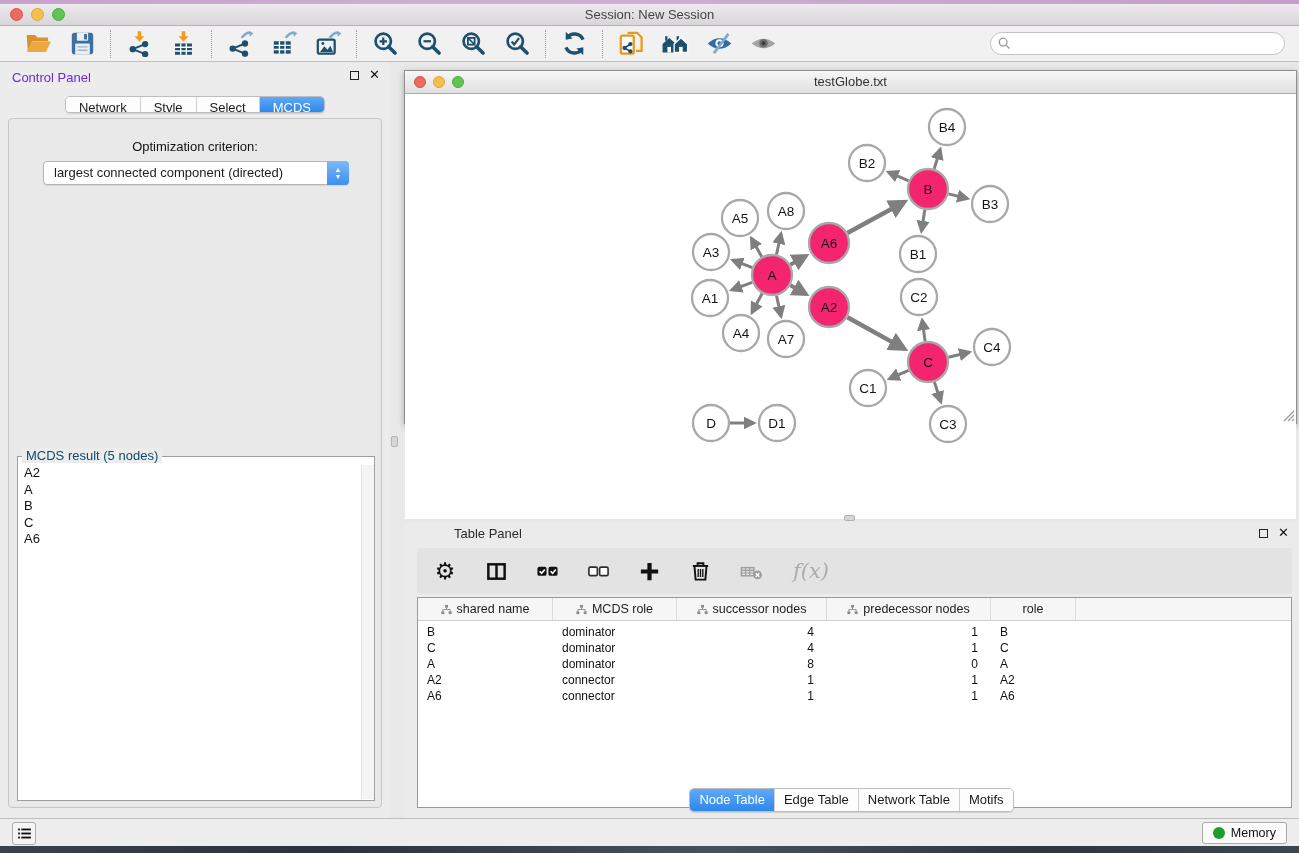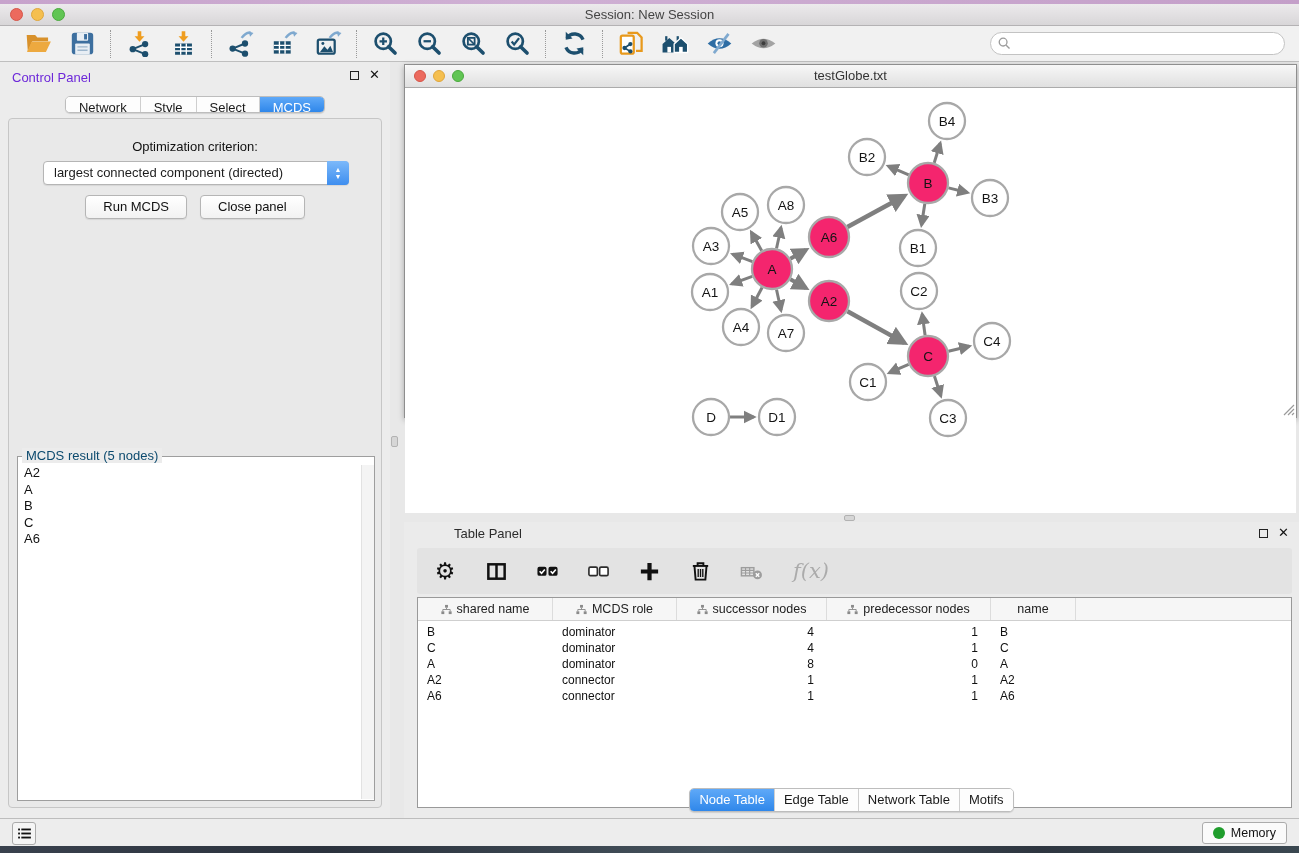--- a/index.html
+++ b/index.html
@@ -70,21 +70,21 @@
     background:#fff; border:1px solid #9e9e9e; }
   #groupbox-title { position:absolute; left:4px; top:-9px; background:#ececec; padding:0 4px; color:#0c4a6e; }
   #result-list { position:absolute; left:1px; top:8px; right:14px; bottom:1px; overflow:hidden; }
   .result-item { padding-left:5px; line-height:16.5px; color:#111; }
   #result-scroll { position:absolute; right:0; top:8px; bottom:1px; width:13px;
     background:#f4f4f4; border-left:1px solid #e2e2e2; }
 
   .splitter-handle { background:#d6d6d6; border:1px solid #b2b2b2; border-radius:2px; }
 
   
-  #net-window { left:404px; top:64px; width:893px; height:354px; background:#fff;
+  #net-window { left:404px; top:70px; width:893px; height:354px; background:#fff;
     border:1px solid #8e8e8e; box-shadow:0 2px 6px rgba(0,0,0,.28); }
   #net-titlebar { position:absolute; left:0; top:0; width:100%; height:23px;
     background:linear-gradient(#f7f7f7,#e0e0e0); border-bottom:1px solid #ababab;
     border-radius:4px 4px 0 0; }
   #net-titlebar .lights { left:9px; top:5px; gap:7px; }
   #net-titlebar .light { width:12px; height:12px; }
   #net-title { text-align:center; line-height:22px; color:#333; }
   #net-canvas { position:absolute; left:0; top:23px; width:891px; height:425px; background:#fff; }
   #grip { position:absolute; right:1px; bottom:1px; width:13px; height:13px; }
 
@@ -312,24 +312,20 @@
           <div class="seg active">MCDS</div>
         </div></div>
     <div id="cp-content">
       <div id="opt-label">Optimization criterion:</div>
       <div id="criterion">
         <span>largest connected component (directed)</span>
         <span class="stepper">
             <span>▲</span>
             <span>▼</span>
           </span>
-      </div>
-      <div class="cp-buttons">
-        <div class="push-btn">Run MCDS</div>
-        <div class="push-btn">Close panel</div>
       </div>
       <div id="groupbox">
         <span id="groupbox-title">MCDS result (5 nodes)</span>
         <div id="result-list">
             <div class="result-item">A2</div>
             <div class="result-item">A</div>
             <div class="result-item">B</div>
             <div class="result-item">C</div>
             <div class="result-item">A6</div>
           </div>
@@ -527,21 +523,21 @@
                 <g fill="#8a8a8a">
                   <rect x="4.4" y="1" width="3.2" height="3"></rect>
                   <rect x="0.4" y="8" width="3.2" height="3"></rect>
                   <rect x="8.4" y="8" width="3.2" height="3"></rect>
                 </g>
               </svg>
             </span>
             <span>predecessor nodes</span>
           </div>
           <div class="th" style="width: 85px;">
-            <span>name</span>
+            <span>role</span>
           </div>
         </div>
       <div id="tbody">
           <div class="tr">
             <div class="td" style="width: 135px; text-align: left; padding: 0px 0px 0px 9px;">B</div>
             <div class="td" style="width: 124px; text-align: left; padding: 0px 0px 0px 9px;">dominator</div>
             <div class="td" style="width: 150px; text-align: right; padding: 0px 13px 0px 0px;">4</div>
             <div class="td" style="width: 164px; text-align: right; padding: 0px 13px 0px 0px;">1</div>
             <div class="td" style="width: 85px; text-align: left; padding: 0px 0px 0px 9px;">B</div>
           </div>

